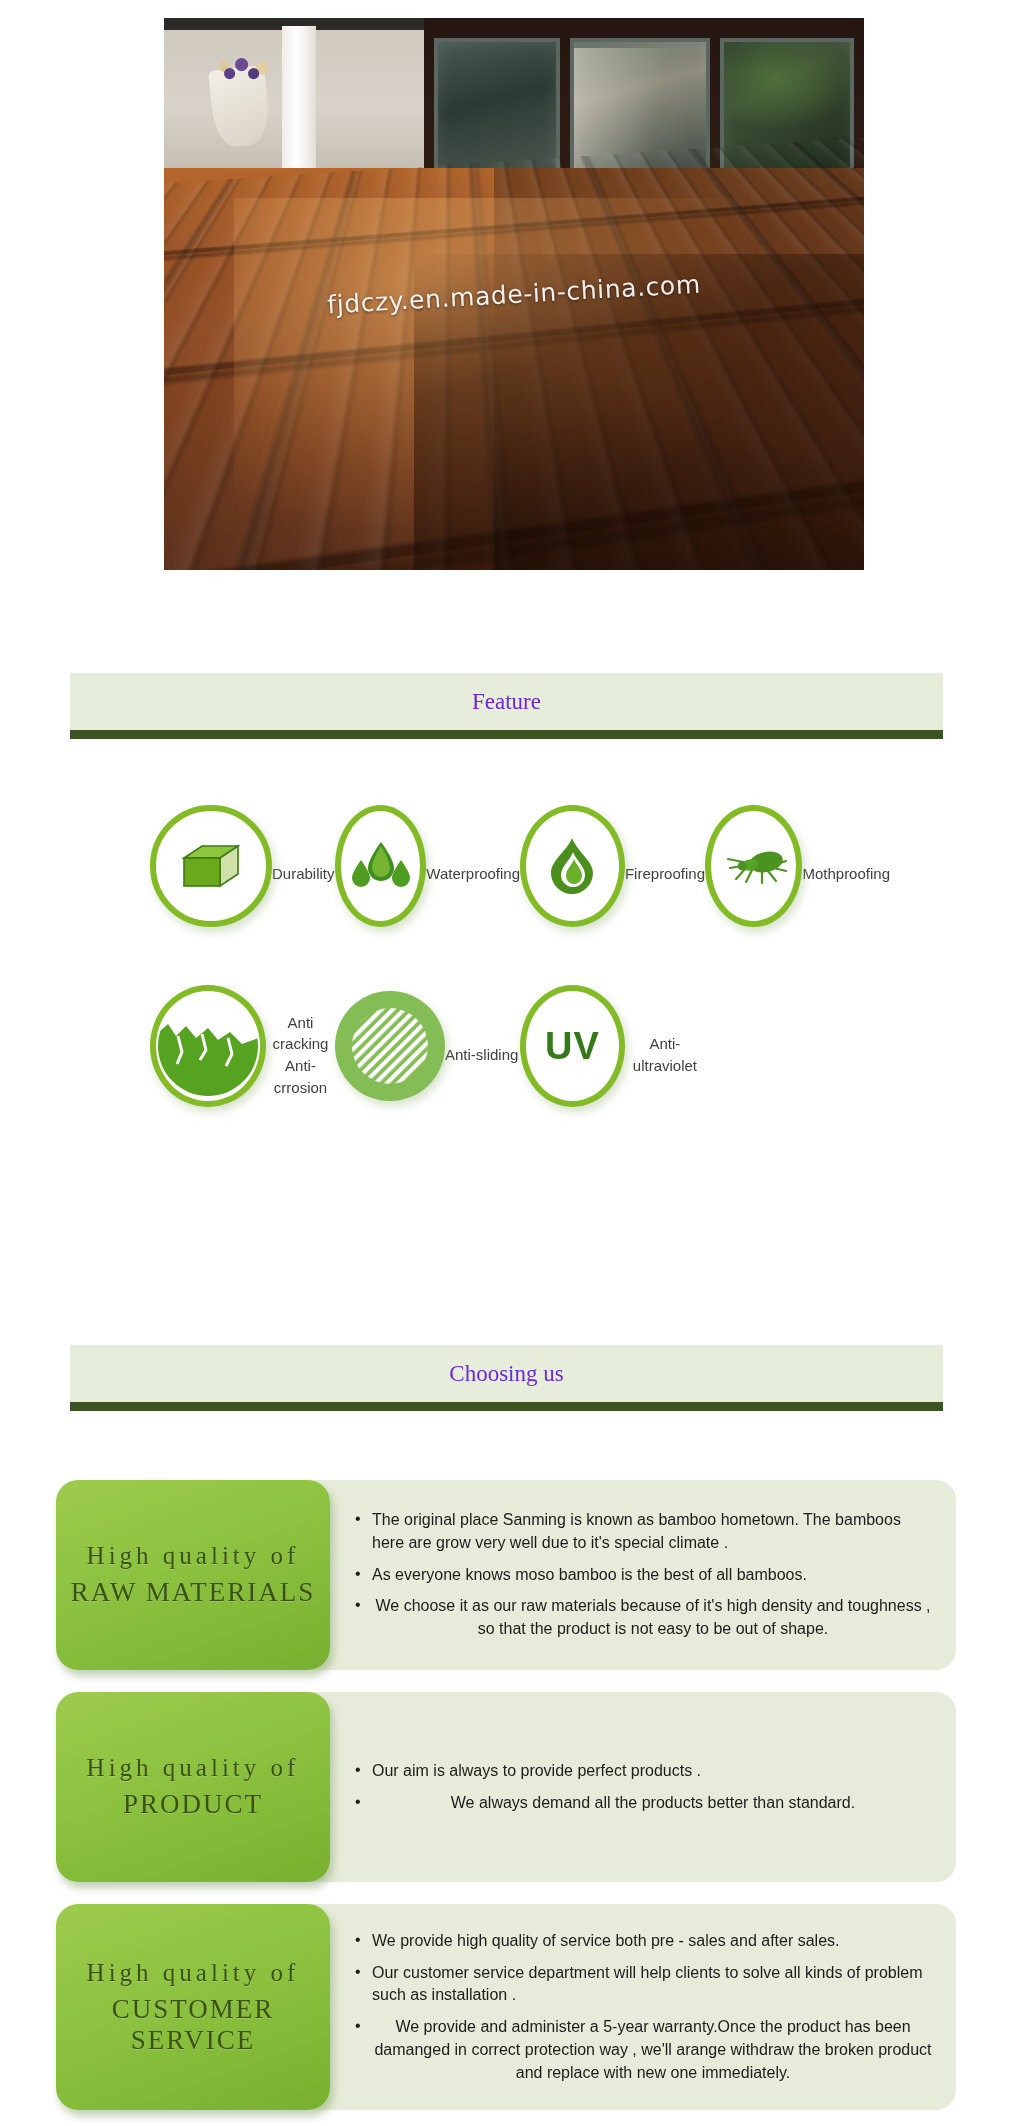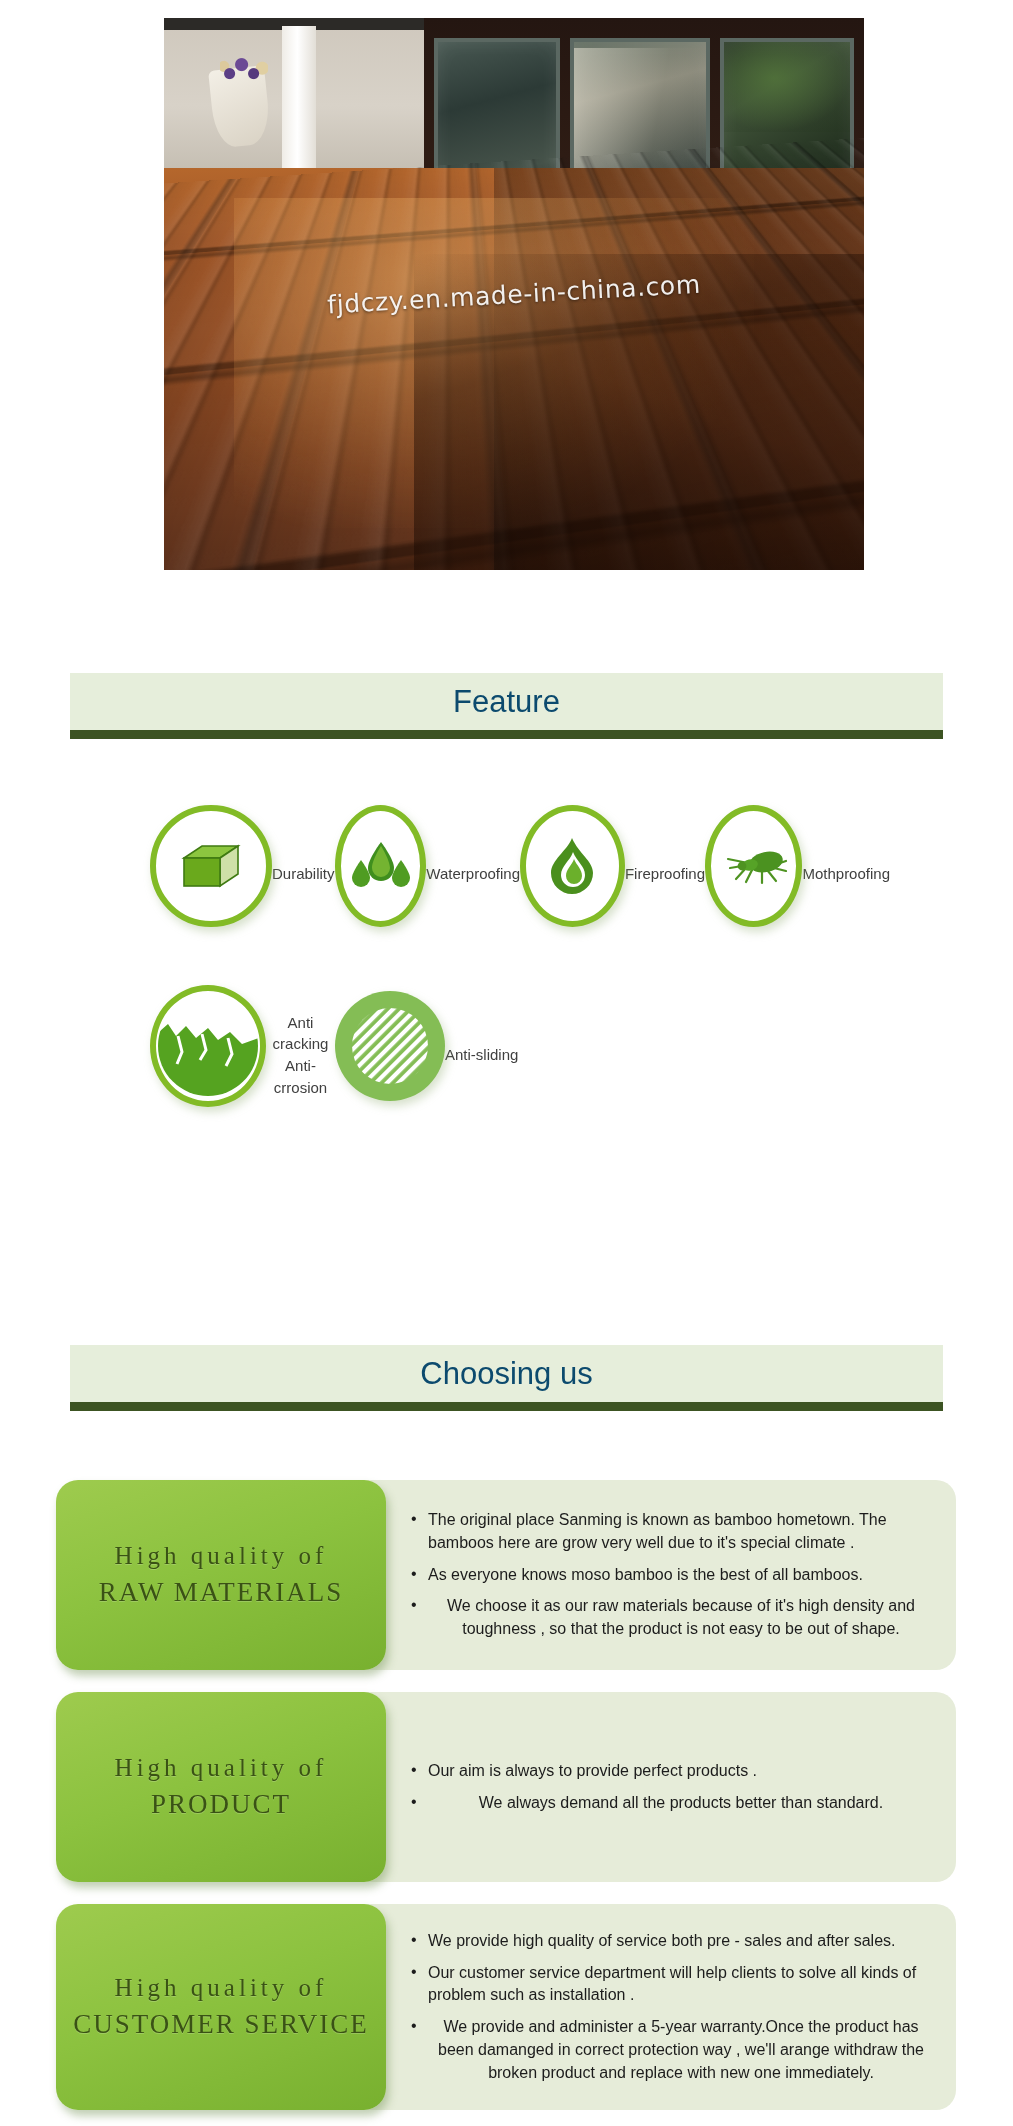--- a/index.html
+++ b/index.html
@@ -134,21 +134,21 @@
     text-shadow:0 1px 3px rgba(0,0,0,.55);
     pointer-events:none;white-space:nowrap;
   }
 
   
   .section-header{position:absolute;left:70px;width:873px;}
   .section-header .bar{
     height:57px;background:#e6eedb;display:flex;align-items:center;justify-content:center;
   }
   .section-header .bar span{
-    font-size:31px;color:#0c4a6e;font-family:Liberation Sans, sans-serif;
+    font-size:23px;color:#6d28d9;font-family:Liberation Serif, serif;
   }
   .section-header .rule{height:9px;background:#3c5322;}
   #feature-header{top:673px;}
   #choosing-header{top:1345px;}
 
   
   .features{position:absolute;left:150px;top:805px;width:740px;}
   .frow{display:flex;}
   .fitem{width:185px;display:flex;flex-direction:row;align-items:center;}
   .circle{
@@ -162,21 +162,21 @@
     margin-top:15px;text-align:center;font-size:15px;color:#3f3f3f;line-height:1.45;
     font-family:"Liberation Sans",sans-serif;
   }
   .frow.row2{margin-top:58px;}
   .frow.row2 .flabel{margin-top:18px;}
 
   
   .cards{position:absolute;left:56px;top:1480px;width:900px;}
   .card{position:relative;height:auto;margin-bottom:22px;display:flex;align-items:stretch;}
   .card .tag{
-    width:330px;min-height:190px;border-radius:22px;
+    width:274px;min-height:190px;border-radius:22px;
     background:linear-gradient(160deg,#9ecb4e 0%,#8cc23f 45%,#78b02f 100%);
     box-shadow:3px 6px 9px rgba(120,150,90,.45);
     display:flex;flex-direction:column;align-items:center;justify-content:center;
     position:relative;z-index:2;
   }
   .card .tag .l1,.card .tag .l2{
     color:#3a5215;font-family:"Liberation Serif","DejaVu Serif",serif;text-align:center;
     text-shadow:0 1px 0 rgba(255,255,255,.18);
   }
   .card .tag .l1{font-size:25px;letter-spacing:4px;}
@@ -329,20 +329,26 @@
                 <rect width="4.2" height="8" fill="#ffffff"></rect>
               </pattern>
             </defs>
             <circle cx="41" cy="41" r="38" fill="url(#hatch)"></circle>
           </svg>
         </div>
         <div class="flabel">Anti-sliding</div>
       </div>
 
 
+      <div class="fitem">
+        <div class="circle outline">
+          <span style="font-size:38px;font-weight:bold;color:#35791a;font-family:'Liberation Sans',sans-serif;letter-spacing:1px;">UV</span>
+        </div>
+        <div class="flabel">Anti-ultraviolet</div>
+      </div>
 
     </div>
   </div>
 
   <div class="section-header" id="choosing-header">
     <div class="bar">
       <span>Choosing us</span>
     </div>
     <div class="rule"></div>
   </div>

